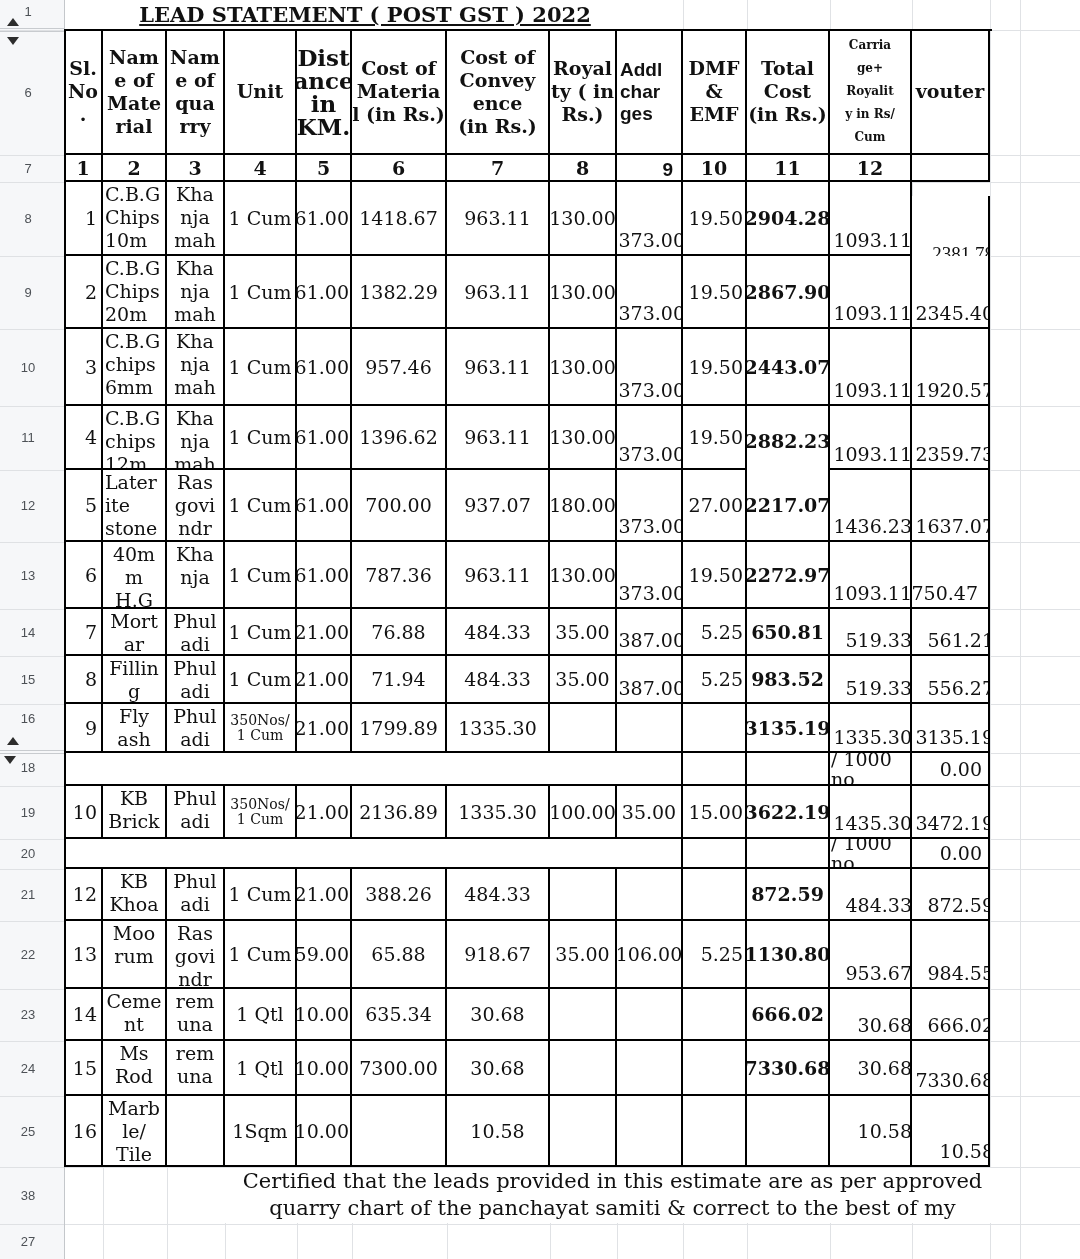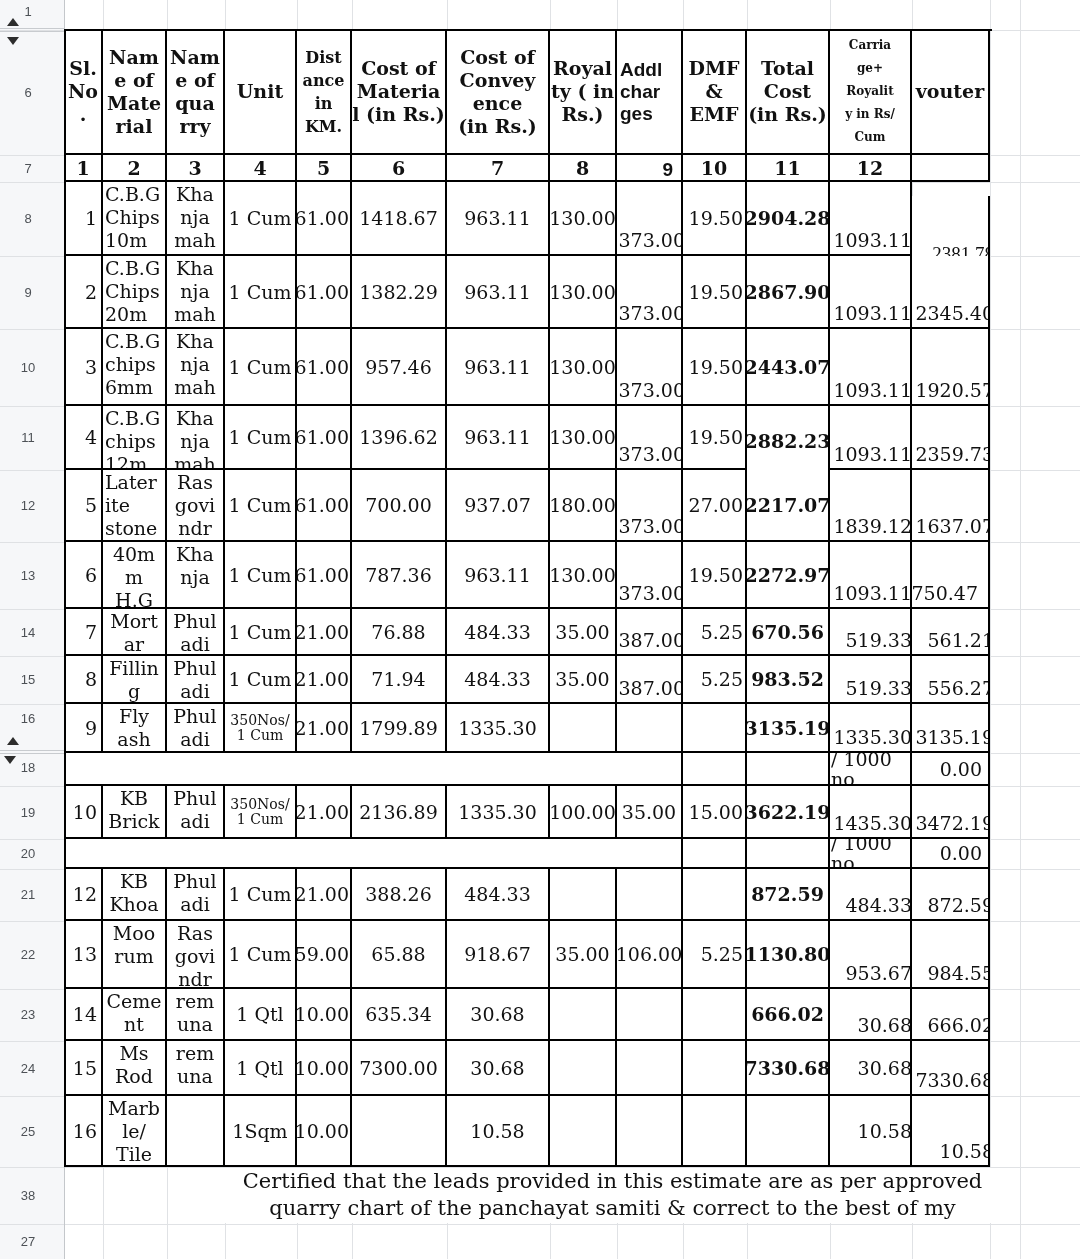--- a/index.html
+++ b/index.html
@@ -115,36 +115,37 @@
       <div class="rowlab" style="top: 1060.5px;">24</div>
       <div class="rowlab" style="top: 1123.5px;">25</div>
       <div class="rowlab" style="top: 1187.5px;">38</div>
       <div class="rowlab" style="top: 1233.5px;">27</div>
       <div class="tri up" style="left: 7px; top: 18px;"></div>
       <div class="tri dn" style="left: 7px; top: 37px;"></div>
       <div class="tri up" style="left: 7px; top: 737px;"></div>
       <div class="tri dn" style="left: 4px; top: 756px;"></div>
     </div>
   <div class="gutb"></div>
+  <div id="title-cell">LEAD STATEMENT ( POST GST ) 2022</div>
   <div id="table-layer">
       <div class="frame" style="left: 64px; top: 29px; width: 928px; height: 2px;"></div>
       <div class="frame" style="left: 64px; top: 29px; width: 2px; height: 1138px;"></div>
       <div class="cell hdr" style="left: 65px; top: 30px; width: 38px; height: 125px; justify-content: center; align-items: center; text-align: center; padding: 0px; font-weight: bold; font-size: 19px; line-height: 23px;"><span>Sl.
 No
 .</span></div>
       <div class="cell hdr" style="left: 103px; top: 30px; width: 64px; height: 125px; justify-content: center; align-items: center; text-align: center; padding: 0px; font-weight: bold; font-size: 19px; line-height: 23px;"><span>Nam
 e of
 Mate
 rial</span></div>
       <div class="cell hdr" style="left: 167px; top: 30px; width: 58px; height: 125px; justify-content: center; align-items: center; text-align: center; padding: 0px; font-weight: bold; font-size: 19px; line-height: 23px;"><span>Nam
 e of
 qua
 rry</span></div>
       <div class="cell hdr" style="left: 225px; top: 30px; width: 72px; height: 125px; justify-content: center; align-items: center; text-align: center; padding: 0px; font-weight: bold; font-size: 19px; line-height: 23px;"><span>Unit</span></div>
-      <div class="cell hdr" style="left: 297px; top: 30px; width: 55px; height: 125px; justify-content: center; align-items: center; text-align: center; padding: 0px; font-weight: bold; font-size: 16px; line-height: 23px;"><span>Dist
+      <div class="cell hdr" style="left: 297px; top: 30px; width: 55px; height: 125px; justify-content: center; align-items: center; text-align: center; padding: 0px; font-weight: bold; font-size: 23px; line-height: 23px;"><span>Dist
 ance
 in
 KM.</span></div>
       <div class="cell hdr" style="left: 352px; top: 30px; width: 95px; height: 125px; justify-content: center; align-items: center; text-align: center; padding: 0px; font-weight: bold; font-size: 19px; line-height: 23px;"><span>Cost of
 Materia
 l (in Rs.)</span></div>
       <div class="cell hdr" style="left: 447px; top: 30px; width: 103px; height: 125px; justify-content: center; align-items: center; text-align: center; padding: 0px; font-weight: bold; font-size: 19px; line-height: 23px;"><span>Cost of
 Convey
 ence
 (in Rs.)</span></div>
@@ -255,21 +256,21 @@
 govi
 ndr</span></div>
       <div class="cell" style="left: 225px; top: 470px; width: 72px; height: 72px; justify-content: center; align-items: center; text-align: center; padding: 0px;"><span>1 Cum</span></div>
       <div class="cell" style="left: 297px; top: 470px; width: 55px; height: 72px; justify-content: flex-end; align-items: center; text-align: right; padding: 0px 1px 0px 0px;"><span>61.00</span></div>
       <div class="cell" style="left: 352px; top: 470px; width: 95px; height: 72px; justify-content: center; align-items: center; text-align: center; padding: 0px;"><span>700.00</span></div>
       <div class="cell" style="left: 447px; top: 470px; width: 103px; height: 72px; justify-content: center; align-items: center; text-align: center; padding: 0px;"><span>937.07</span></div>
       <div class="cell" style="left: 550px; top: 470px; width: 67px; height: 72px; justify-content: center; align-items: center; text-align: center; padding: 0px;"><span>180.00</span></div>
       <div class="cell" style="left: 617px; top: 470px; width: 66px; height: 72px; justify-content: flex-end; align-items: flex-end; text-align: right; padding: 0px 0px 3px;"><span style="margin-right: -4px;">373.00</span></div>
       <div class="cell" style="left: 683px; top: 470px; width: 64px; height: 72px; justify-content: flex-end; align-items: center; text-align: right; padding: 0px 2px 0px 0px;"><span>27.00</span></div>
       <div class="cell" style="left: 747px; top: 470px; width: 83px; height: 72px; justify-content: center; align-items: center; text-align: center; padding: 0px; font-weight: bold;"><span>2217.07</span></div>
-      <div class="cell" style="left: 830px; top: 470px; width: 82px; height: 72px; justify-content: flex-end; align-items: flex-end; text-align: right; padding: 0px 0px 3px;"><span style="margin-right: -2px;">1839.12</span></div>
+      <div class="cell" style="left: 830px; top: 470px; width: 82px; height: 72px; justify-content: flex-end; align-items: flex-end; text-align: right; padding: 0px 0px 3px;"><span style="margin-right: -2px;">1436.23</span></div>
       <div class="cell" style="left: 912px; top: 470px; width: 78px; height: 72px; justify-content: flex-end; align-items: flex-end; text-align: right; padding: 0px 0px 3px;"><span style="margin-right: -6px;">1637.07</span></div>
       <div class="cell" style="left: 65px; top: 542px; width: 38px; height: 67px; justify-content: flex-end; align-items: center; text-align: right; padding: 0px 4px 0px 0px;"><span>6</span></div>
       <div class="cell" style="left: 103px; top: 542px; width: 64px; height: 67px; justify-content: center; align-items: flex-start; text-align: center; padding: 1px 0px 0px; line-height: 23px;"><span>40m
 m
 H.G</span></div>
       <div class="cell" style="left: 167px; top: 542px; width: 58px; height: 67px; justify-content: center; align-items: flex-start; text-align: center; padding: 1px 0px 0px; line-height: 23px;"><span>Kha
 nja</span></div>
       <div class="cell" style="left: 225px; top: 542px; width: 72px; height: 67px; justify-content: center; align-items: center; text-align: center; padding: 0px;"><span>1 Cum</span></div>
       <div class="cell" style="left: 297px; top: 542px; width: 55px; height: 67px; justify-content: flex-end; align-items: center; text-align: right; padding: 0px 1px 0px 0px;"><span>61.00</span></div>
       <div class="cell" style="left: 352px; top: 542px; width: 95px; height: 67px; justify-content: center; align-items: center; text-align: center; padding: 4px;"><span>787.36</span></div>
@@ -285,21 +286,21 @@
 ar</span></div>
       <div class="cell" style="left: 167px; top: 609px; width: 58px; height: 47px; justify-content: center; align-items: flex-start; text-align: center; padding: 1px 0px 0px; line-height: 23px;"><span>Phul
 adi</span></div>
       <div class="cell" style="left: 225px; top: 609px; width: 72px; height: 47px; justify-content: center; align-items: center; text-align: center; padding: 0px;"><span>1 Cum</span></div>
       <div class="cell" style="left: 297px; top: 609px; width: 55px; height: 47px; justify-content: flex-end; align-items: center; text-align: right; padding: 0px 1px 0px 0px;"><span>21.00</span></div>
       <div class="cell" style="left: 352px; top: 609px; width: 95px; height: 47px; justify-content: center; align-items: center; text-align: center; padding: 0px;"><span>76.88</span></div>
       <div class="cell" style="left: 447px; top: 609px; width: 103px; height: 47px; justify-content: center; align-items: center; text-align: center; padding: 0px;"><span>484.33</span></div>
       <div class="cell" style="left: 550px; top: 609px; width: 67px; height: 47px; justify-content: center; align-items: center; text-align: center; padding: 0px;"><span>35.00</span></div>
       <div class="cell" style="left: 617px; top: 609px; width: 66px; height: 47px; justify-content: flex-end; align-items: flex-end; text-align: right; padding: 0px 0px 3px;"><span style="margin-right: -4px;">387.00</span></div>
       <div class="cell" style="left: 683px; top: 609px; width: 64px; height: 47px; justify-content: flex-end; align-items: center; text-align: right; padding: 0px 2px 0px 0px;"><span>5.25</span></div>
-      <div class="cell" style="left: 747px; top: 609px; width: 83px; height: 47px; justify-content: center; align-items: center; text-align: center; padding: 0px; font-weight: bold;"><span>670.56</span></div>
+      <div class="cell" style="left: 747px; top: 609px; width: 83px; height: 47px; justify-content: center; align-items: center; text-align: center; padding: 0px; font-weight: bold;"><span>650.81</span></div>
       <div class="cell" style="left: 830px; top: 609px; width: 82px; height: 47px; justify-content: flex-end; align-items: flex-end; text-align: right; padding: 0px 0px 3px;"><span style="margin-right: -2px;">519.33</span></div>
       <div class="cell" style="left: 912px; top: 609px; width: 78px; height: 47px; justify-content: flex-end; align-items: flex-end; text-align: right; padding: 0px 0px 3px;"><span style="margin-right: -6px;">561.21</span></div>
       <div class="cell" style="left: 65px; top: 656px; width: 38px; height: 48px; justify-content: flex-end; align-items: center; text-align: right; padding: 0px 4px 0px 0px;"><span>8</span></div>
       <div class="cell" style="left: 103px; top: 656px; width: 64px; height: 48px; justify-content: center; align-items: flex-start; text-align: center; padding: 1px 0px 0px; line-height: 23px;"><span>Fillin
 g</span></div>
       <div class="cell" style="left: 167px; top: 656px; width: 58px; height: 48px; justify-content: center; align-items: flex-start; text-align: center; padding: 1px 0px 0px; line-height: 23px;"><span>Phul
 adi</span></div>
       <div class="cell" style="left: 225px; top: 656px; width: 72px; height: 48px; justify-content: center; align-items: center; text-align: center; padding: 0px;"><span>1 Cum</span></div>
       <div class="cell" style="left: 297px; top: 656px; width: 55px; height: 48px; justify-content: flex-end; align-items: center; text-align: right; padding: 0px 1px 0px 0px;"><span>21.00</span></div>
       <div class="cell" style="left: 352px; top: 656px; width: 95px; height: 48px; justify-content: center; align-items: center; text-align: center; padding: 0px;"><span>71.94</span></div>

